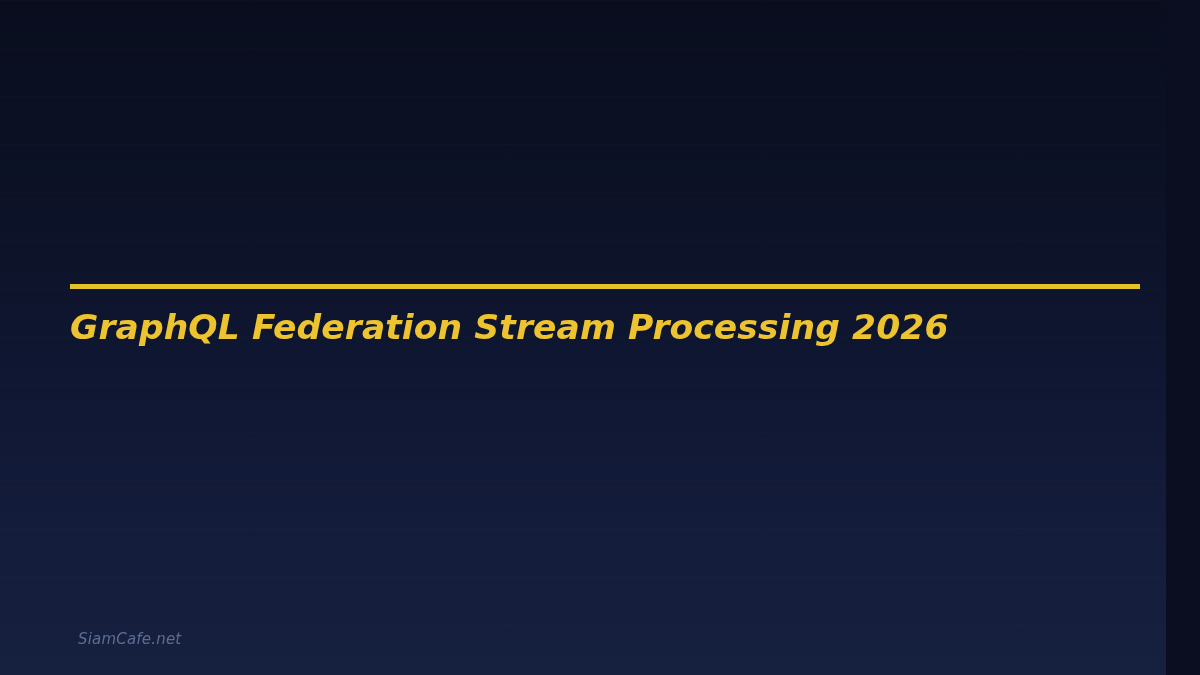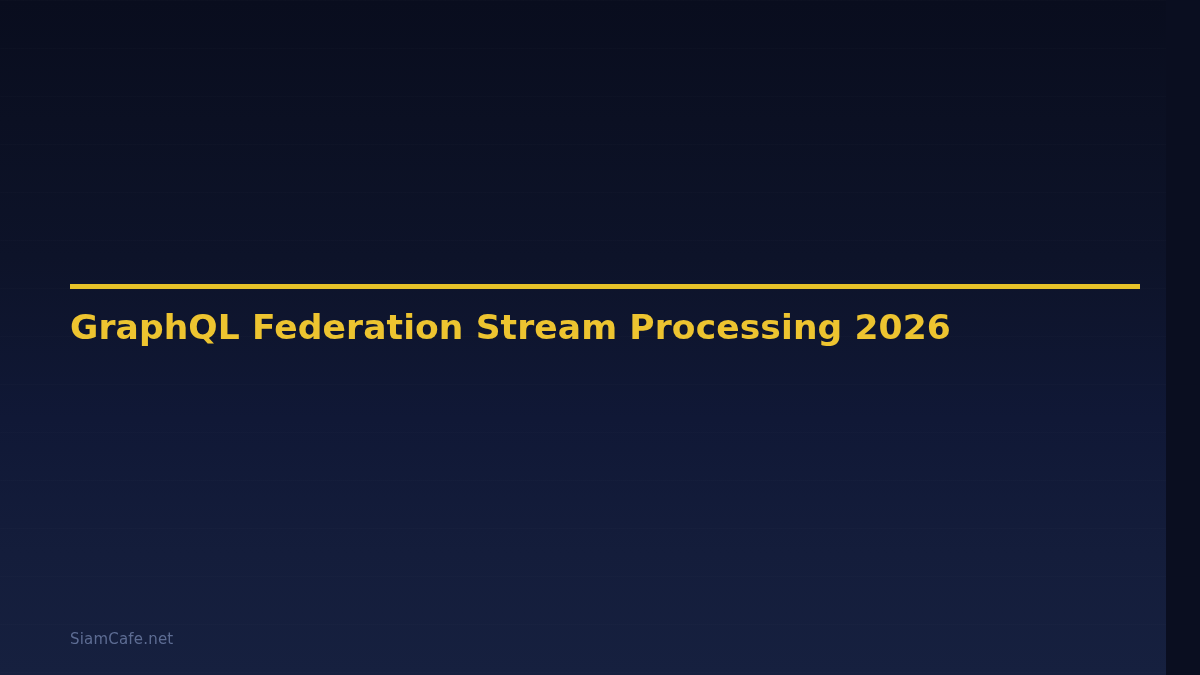--- a/index.html
+++ b/index.html
@@ -21,20 +21,21 @@
     width: 1166px;
     height: 675px;
     overflow: hidden;
     background: linear-gradient(180deg,
                 #090d1e 0%,
                 #0b1023 18%,
                 #0d1329 38%,
                 #101836 62%,
                 #141d3b 82%,
                 #16203f 100%);
+    font-style: italic;
   }
 
   
   .slide::before {
     content: "";
     position: absolute;
     inset: 0;
     pointer-events: none;
     background: repeating-linear-gradient(
         180deg,
@@ -67,21 +68,21 @@
     font-weight: 700;
     line-height: 1.12;
     letter-spacing: 0.1px;
     color: #edc430;
     white-space: nowrap;
   }
 
   
   .footer {
     position: absolute;
-    left: 70px;
+    left: 78px;
     top: 629px;
   }
 
   .footer-text {
     font-family: "DejaVu Sans", sans-serif;
     font-size: 15px;
     font-weight: 400;
     letter-spacing: 0.2px;
     color: #5d6c93;
     white-space: nowrap;

